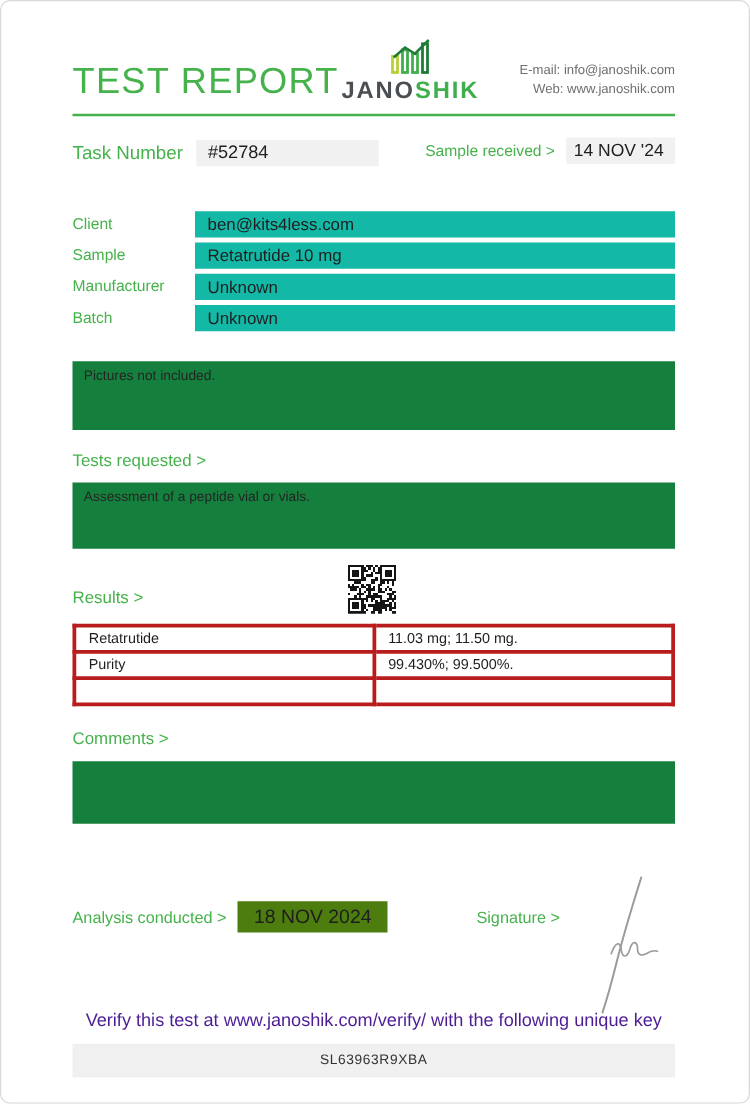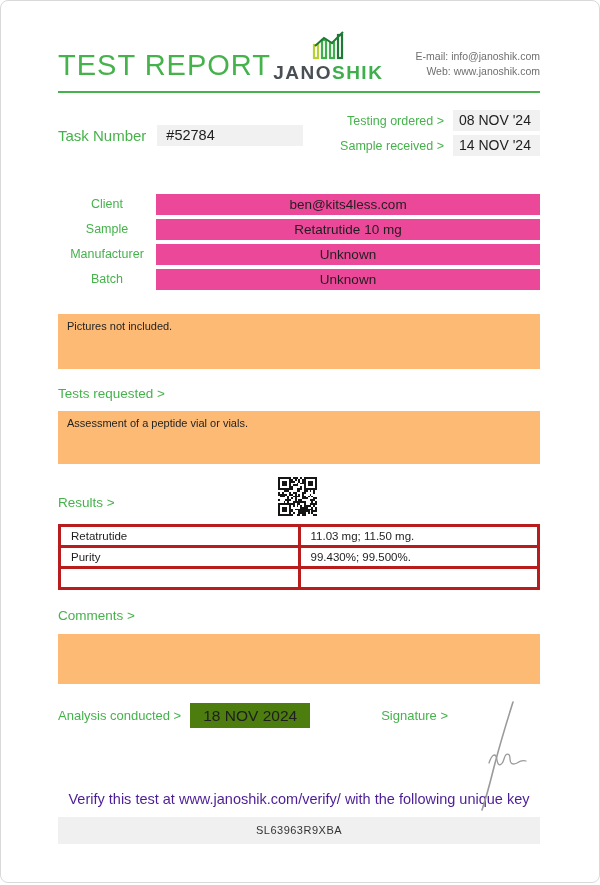--- a/index.html
+++ b/index.html
@@ -31,47 +31,47 @@
   .task-area { display:flex; justify-content:space-between; margin-top:17px; }
   .task-left { display:flex; align-items:center; }
   .task-label { color:#46b24c; font-size:15px; }
   .task-value { background:#f1f1f1; width:146px; height:21px; line-height:21px; margin-left:11px; padding:0 9px; font-size:14.5px; font-weight:500; }
   .order-rows .order-row { display:flex; align-items:center; justify-content:flex-end; margin-bottom:4px; }
   .order-label { color:#46b24c; font-size:12.5px; }
   .order-value { background:#f1f1f1; width:87px; height:21px; line-height:21px; margin-left:9px; padding:0 6px; font-size:14px; font-weight:500; white-space:nowrap; }
 
   
   .details { margin-top:34px; }
-  .detail-row { display:flex; margin-bottom:4px;text-align:center; }
+  .detail-row { display:flex; margin-bottom:4px; }
   .detail-label { width:98px; color:#46b24c; font-size:12.5px; line-height:21px; flex:0 0 98px; }
-  .detail-value { flex:1; background:#ec4899; height:21px; line-height:21px; padding:0 10px; font-size:13.5px; font-weight:500; }
+  .detail-value { flex:1; background:#14b8a6; height:21px; line-height:21px; padding:0 10px; font-size:13.5px; font-weight:500; }
 
   
   .section-label { color:#46b24c; font-size:13.5px; }
-  .gray-box { background:#fdba74; font-size:11px; color:#242424; padding:6px 9px; }
+  .gray-box { background:#15803d; font-size:11px; color:#242424; padding:6px 9px; }
   .sec-desc { margin-top:24px; }
   .sec-desc .gray-box { margin-top:10px; height:55px; }
   .sec-tests { margin-top:17px; }
   .sec-tests .gray-box { margin-top:10px; height:53px; }
 
   
   .sec-results { margin-top:8px; }
   .results-head { position:relative; height:44px; }
   .results-label { position:absolute; left:0; bottom:6px; }
   .qr { position:absolute; left:50%; margin-left:-21px; bottom:0; width:39px; height:39px; }
   .results-table { width:100%; border-collapse:collapse; border:2px solid #46b24c; margin-top:8px; }
   .results-table td { border:3px solid #b91c1c; height:21px; font-size:11.5px; padding:1px 10px;margin-left:46px; }
   .results-table td:first-child { width:50%; }
 
   
   .sec-comments { margin-top:18px; }
   .sec-comments .gray-box { margin-top:11px; height:50px; }
 
   
-  .analysis-row { display:flex; align-items:center; margin-top:19px; }
+  .analysis-row { display:flex; align-items:center; margin-top:62px; }
   .analysis-label { color:#46b24c; font-size:13px; }
   .analysis-date { background:#4d7c0f; height:25px; line-height:25px; padding:0 13px; margin-left:9px; font-size:15.5px; font-weight:400; }
   .signature-label { color:#46b24c; font-size:13px; margin-left:auto; margin-right:92px; }
   .signature-svg { position:absolute; left:468px; top:698px; }
 
   
   .verify-text { margin-top:63px; text-align:center; color:#4c1d95; font-size:14.5px; }
   .verify-key { margin-top:10px; background:#f0f0f0; height:27px; line-height:27px; text-align:center; font-size:11px; letter-spacing:0.5px; color:#333; }
 </style>
 </head>
@@ -102,24 +102,20 @@
       </div>
     </div>
     <div class="rule"></div>
 
     <div class="task-area">
       <div class="task-left">
         <span class="task-label">Task Number</span>
         <span class="task-value">#52784</span>
       </div>
       <div class="order-rows">
-        <div class="order-row">
-          <span class="order-label">Testing ordered  &gt;</span>
-          <span class="order-value">08 NOV '24</span>
-        </div>
         <div class="order-row">
           <span class="order-label">Sample received &gt;</span>
           <span class="order-value">14 NOV '24</span>
         </div>
       </div>
     </div>
 
     <div class="details">
       <div class="detail-row">
         <span class="detail-label">Client</span>

